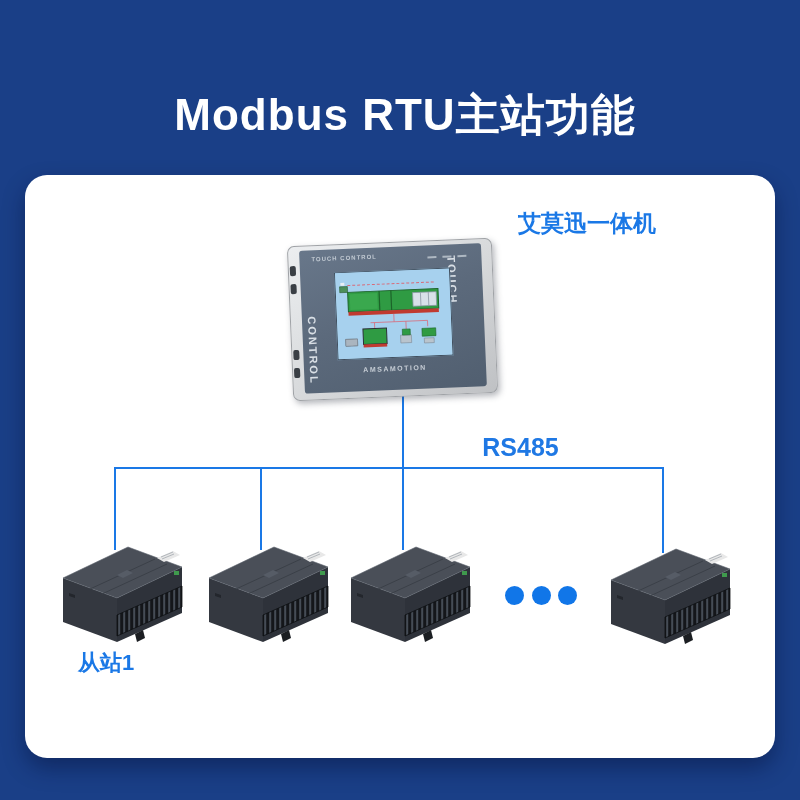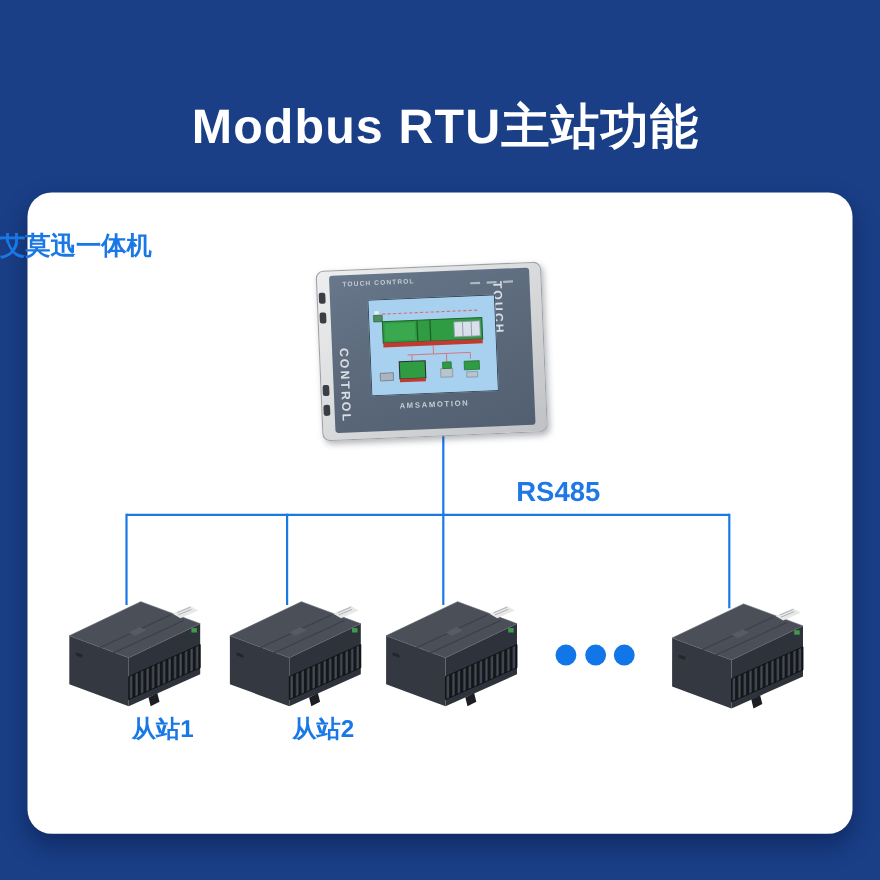--- a/index.html
+++ b/index.html
@@ -19,21 +19,21 @@
 
   .card {
     position: absolute; left: 25px; top: 175px; width: 750px; height: 583px;
     background: #ffffff; border-radius: 22px;
     box-shadow: 0 10px 22px rgba(5, 15, 55, 0.45);
   }
 
   
   .hmi-label {
     position: absolute; left: 0; top: 208px; width: 656px;
-    text-align: left; color: #1a78e6; font-size: 23px; font-weight: 700;
+    text-align: right; color: #1a78e6; font-size: 23px; font-weight: 700;
   }
 
   
   .hmi-device {
     position: absolute; left: 290px; top: 242px; width: 205px; height: 155px;
     transform: rotate(-2.4deg);
   }
   .hmi-frame {
     position: absolute; inset: 0;
     background: linear-gradient(145deg, #eceef0 0%, #d6d8da 55%, #bfc1c4 100%);
@@ -68,40 +68,40 @@
   .v-text-right { right: 24px; top: 60px; transform: rotate(90deg); transform-origin: right top; }
   .hmi-brand {
     position: absolute; left: 0; top: 118px; width: 182px; text-align: center;
     color: #c6cdd5; font-size: 7px; font-weight: 700; letter-spacing: 1.5px;
   }
 
   
   .bus-lines { position: absolute; left: 0; top: 0; width: 800px; height: 800px; pointer-events: none; }
 
   .bus-label {
-    position: absolute; left: 440px; top: 433px; width: 135px;
+    position: absolute; left: 453px; top: 433px; width: 135px;
     text-align: center; color: #1f78e4; font-size: 25px; font-weight: 600;
   }
 
   
   .plc { position: absolute; width: 130px; height: 100px; }
   .plc svg { display: block; width: 100%; height: 100%; }
   .plc-1 { left: 57px;  top: 545px; }
   .plc-2 { left: 203px; top: 545px; }
   .plc-3 { left: 345px; top: 545px; }
   .plc-n { left: 605px; top: 547px; }
 
   
   .dots { position: absolute; left: 505px; top: 585px; width: 72px; height: 20px;
           display: flex; justify-content: space-between; align-items: center; }
   .dot { width: 19px; height: 19px; border-radius: 50%; background: #1176e8; }
 
   
   .slave-label {
-    position: absolute; top: 648px; width: 140px; text-align: right;
+    position: absolute; top: 648px; width: 140px; text-align: center;
     color: #1a78e6; font-size: 22px; font-weight: 700;
   }
   .slave-label-1 { left: 36px; }
   .slave-label-2 { left: 182px; }
   .slave-label-3 { left: 321px; }
   .slave-label-n { left: 599px; }
 </style>
 </head>
 <body>
 
@@ -232,15 +232,14 @@
       </svg>
   </div>
 
   <div class="dots">
     <div class="dot"></div>
     <div class="dot"></div>
     <div class="dot"></div>
   </div>
 
   <div class="slave-label slave-label-1">从站1</div>
-  <div class="slave-label slave-label-2">从站2</div>
 
 </div>
 
 </body></html>

